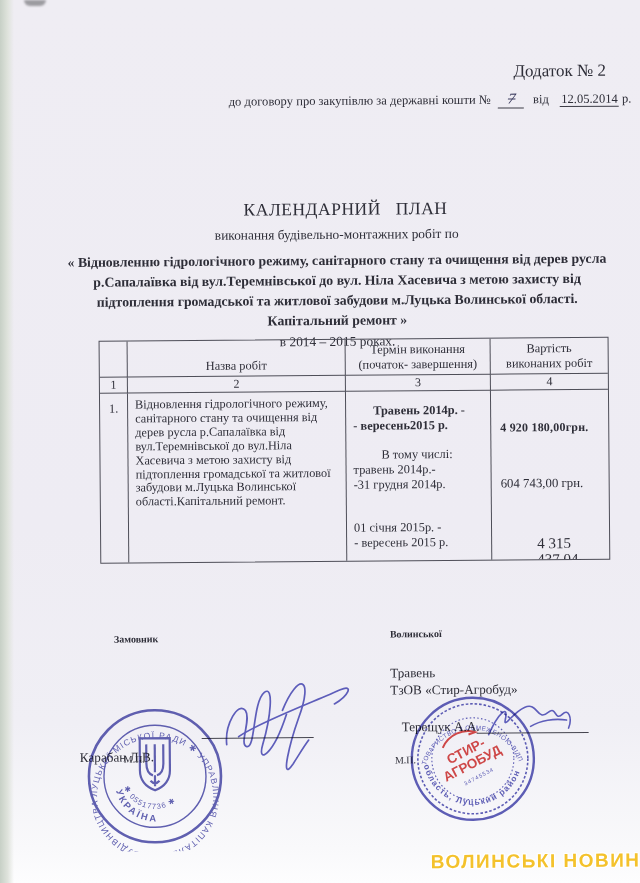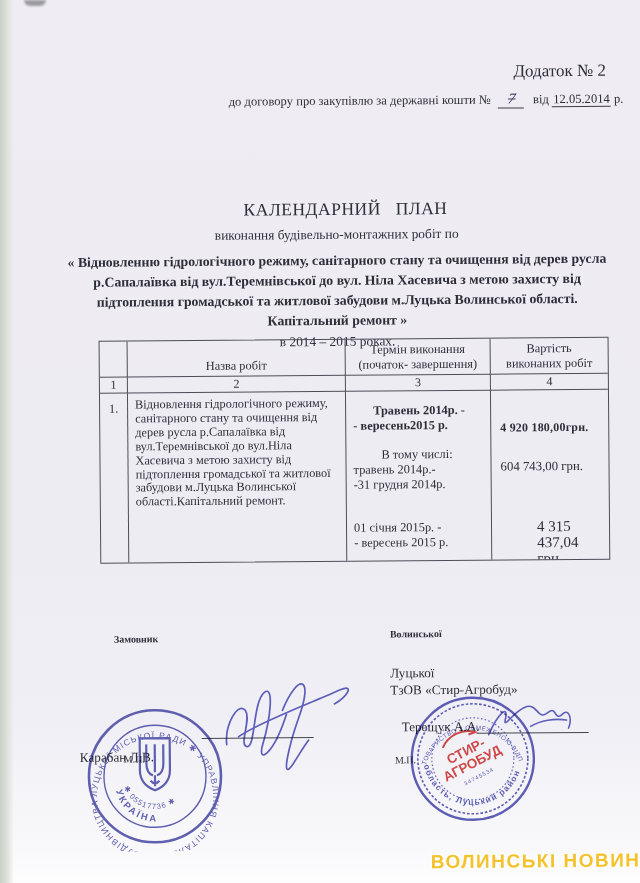--- a/index.html
+++ b/index.html
@@ -25,21 +25,21 @@
   .content{position:absolute;inset:0;transform:rotate(-0.45deg);transform-origin:50% 45%;}
 
   .appendix{position:absolute;left:516px;top:63px;font-size:17px;}
   .contract-line{position:absolute;left:231px;top:92px;font-size:12.6px;white-space:nowrap;}
   .hand-number{
     display:inline-block;width:26px;text-align:center;margin:0 5px;
     border-bottom:1px solid #3c3c46;
     font-style:italic;font-size:15px;color:#3b3b5e;
     text-decoration:line-through;transform:skewX(-6deg);
   }
-  .u-date{border-bottom:1px solid #3c3c46;padding:0 1px;}
+  .u-date{border-bottom:1px solid #3c3c46;padding:0 1px;margin-left:8px;}
 
   .title-block{position:absolute;left:30px;top:199px;width:616px;text-align:center;}
   .title-main{font-size:17.5px;word-spacing:10px;margin:0 0 7px 18px;letter-spacing:.5px;}
   .title-sub{font-size:13.4px;margin-bottom:8px;}
   .title-object{font-weight:bold;font-size:13.8px;line-height:20px;width:556px;margin:0 auto 3px auto;white-space:pre-line;}
   .title-years{font-size:13.4px;}
 
   
   .cal-table{
     position:absolute;left:99px;top:339px;width:508px;
@@ -55,21 +55,21 @@
   .colnum{display:flex;align-items:center;justify-content:center;font-size:12px;}
   .body-num{padding-top:8px;text-align:center;font-size:12.4px;}
   .body-name{padding:5px 5px 0 7px;line-height:13.9px;font-size:12.3px;text-align:left;}
   .body-term{padding:12px 4px 0 7px;line-height:15px;}
   .term-total{font-weight:bold;white-space:pre-line;text-indent:20px;}
   .term-incl{padding-left:28px;margin-top:14px;}
   .term-p1{white-space:pre-line;}
   .term-p2{white-space:pre-line;margin-top:28px;}
   .body-cost{padding:29px 2px 0 9px;line-height:16px;}
   .cost-total{font-weight:bold;font-size:12px;letter-spacing:.2px;}
-  .cost-p1{margin-top:23px;font-size:12.8px;}
+  .cost-p1{margin-top:40px;font-size:12.8px;}
   .cost-p2{margin-top:44px;font-size:15px;margin-left:36px;}
 
   
   .role{position:absolute;font-weight:bold;font-size:10px;}
   .role.customer{left:112px;top:632px;}
   .role.contractor{left:388px;top:629px;}
   .position{position:absolute;font-size:13.2px;line-height:17px;white-space:pre-line;}
   .position.customer{left:112px;top:668px;}
   .position.contractor{left:388px;top:665px;}
   .sig-name{position:absolute;font-size:13.2px;}
@@ -150,21 +150,21 @@
     <div class="cell body-cost last-row">
       <div class="cost-total">4 920 180,00грн.</div>
       <div class="cost-p1">604 743,00 грн.</div>
       <div class="cost-p2">4 315 437,04 грн.</div>
     </div>
   </div>
 
   <div class="role customer">Замовник</div>
   <div class="role contractor">Волинської</div>
 
-  <div class="position contractor">Луцької
+  <div class="position contractor">Травень
 ТзОВ «Стир-Агробуд»</div>
 
   <div class="sig-name customer">Карабан Л.В.</div>
   <div class="sig-name contractor">Терещук А.А.</div>
 
   <div class="sig-line customer"></div>
   <div class="sig-line contractor"></div>
 
   <div class="seal-label customer">М.П.</div>
   <div class="seal-label contractor">М.П.</div>

